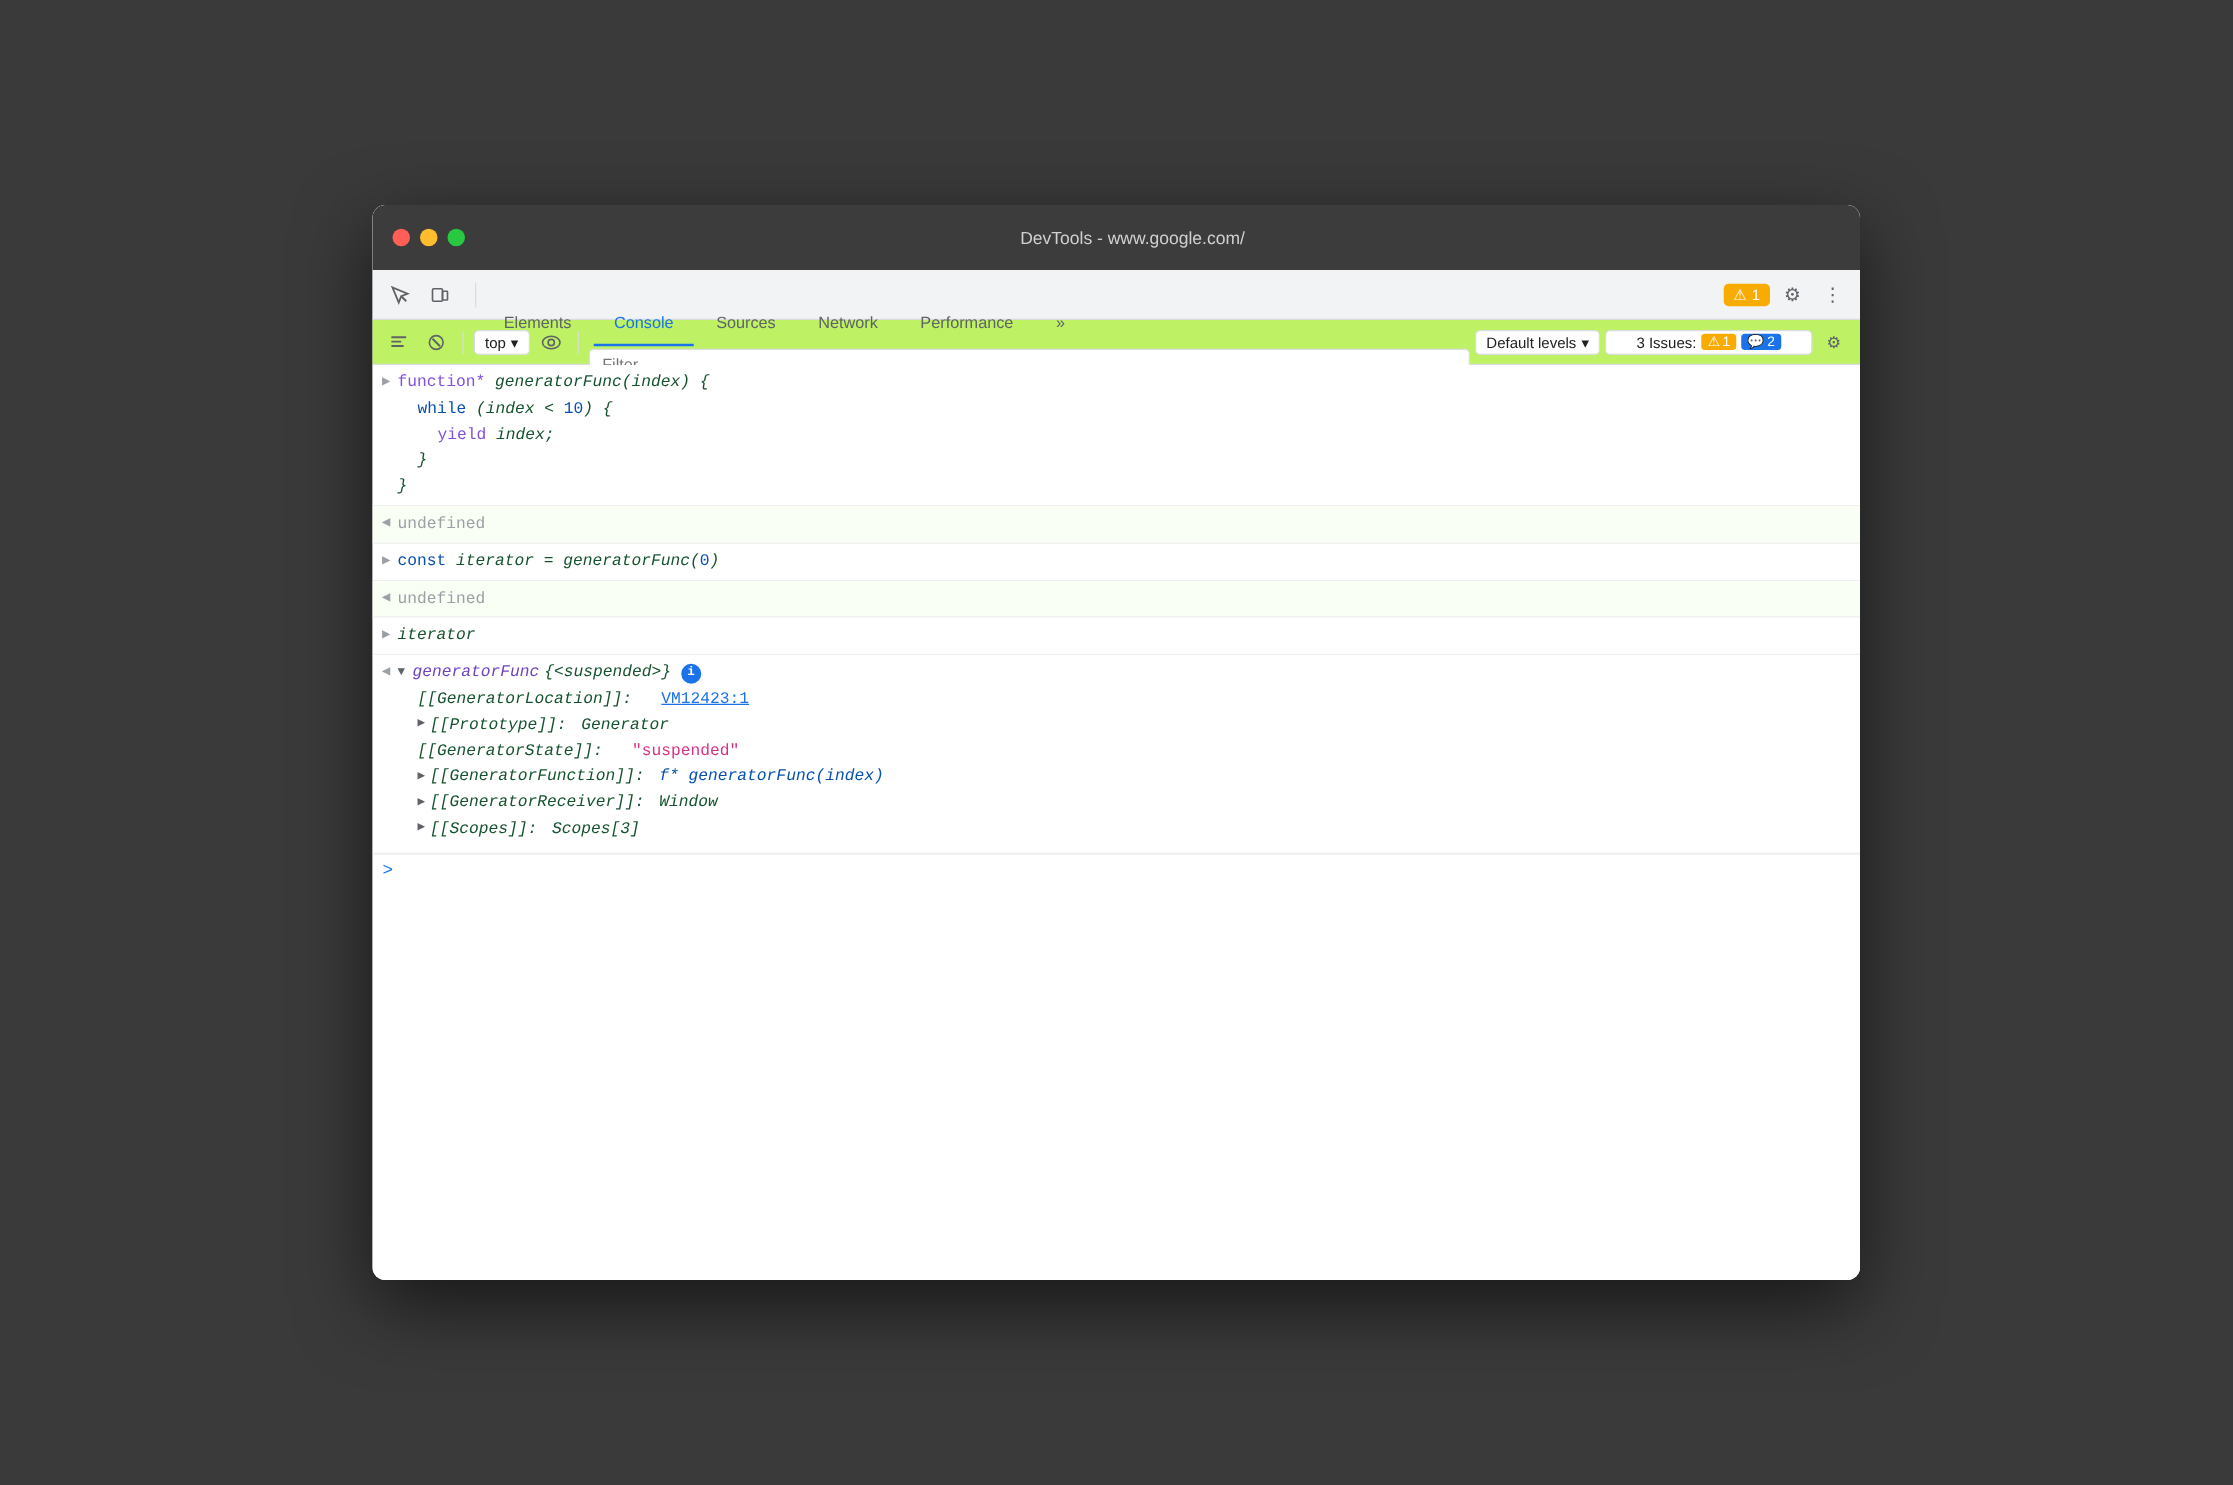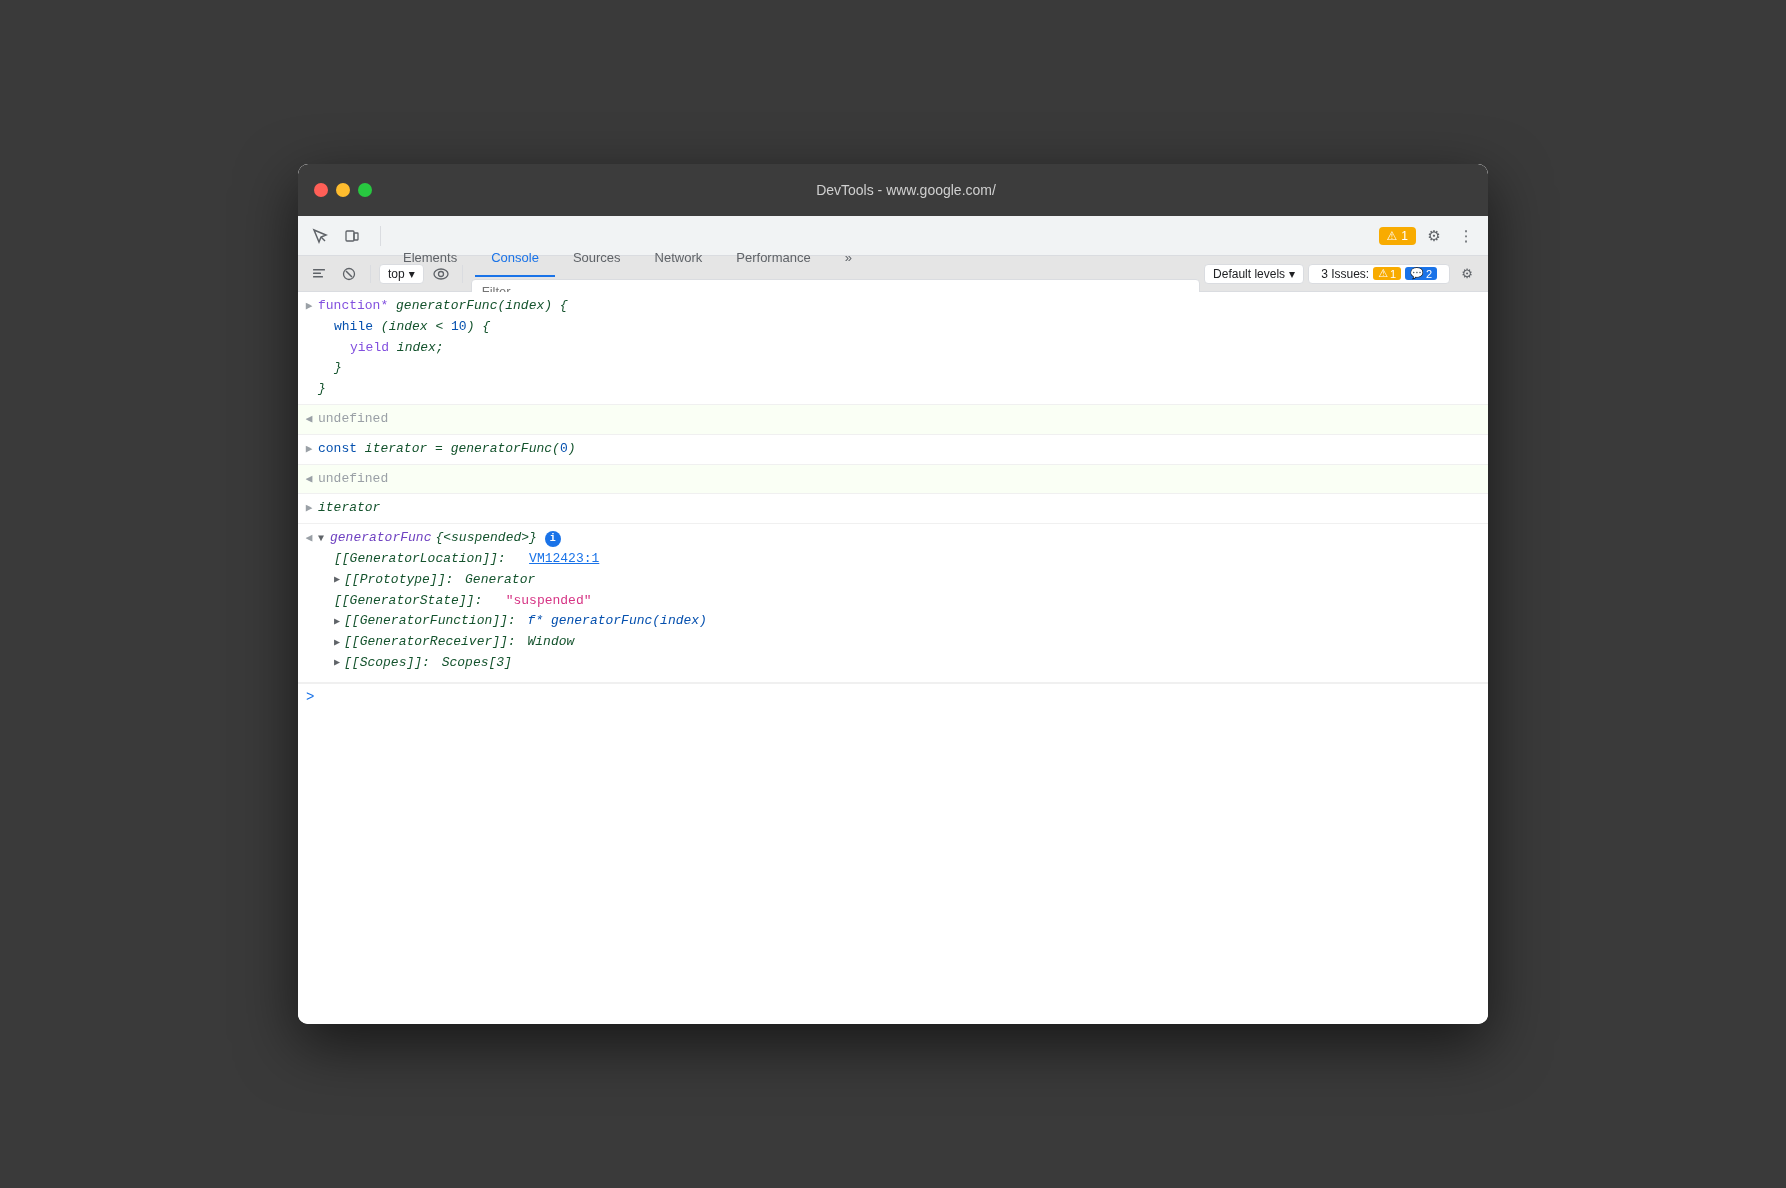--- a/index.html
+++ b/index.html
@@ -154,21 +154,21 @@
       align-items: center;
       justify-content: center;
       border-radius: 4px;
       cursor: pointer;
       color: #5f6368;
       font-size: 15px;
     }
 
     
     .console-toolbar {
-      background: #e5e5e5;
+      background: #bef264;
       border-bottom: 1px solid #dadce0;
       display: flex;
       align-items: center;
       height: 36px;
       padding: 0 8px;
       flex-shrink: 0;
       gap: 4px;
     }
 
     .console-icon-btn {
@@ -239,21 +239,21 @@
       cursor: pointer;
       font-size: 12px;
       color: #202124;
       white-space: nowrap;
     }
 
     .issues-count-bar {
       display: flex;
       align-items: center;
       gap: 4px;
-      padding: 2px 12px;
+      padding: 2px 24px;
       background: white;
       border: 1px solid #dadce0;
       border-radius: 4px;
       cursor: pointer;
       font-size: 12px;
       color: #202124;
       white-space: nowrap;
     }
 
     .issue-warn {

